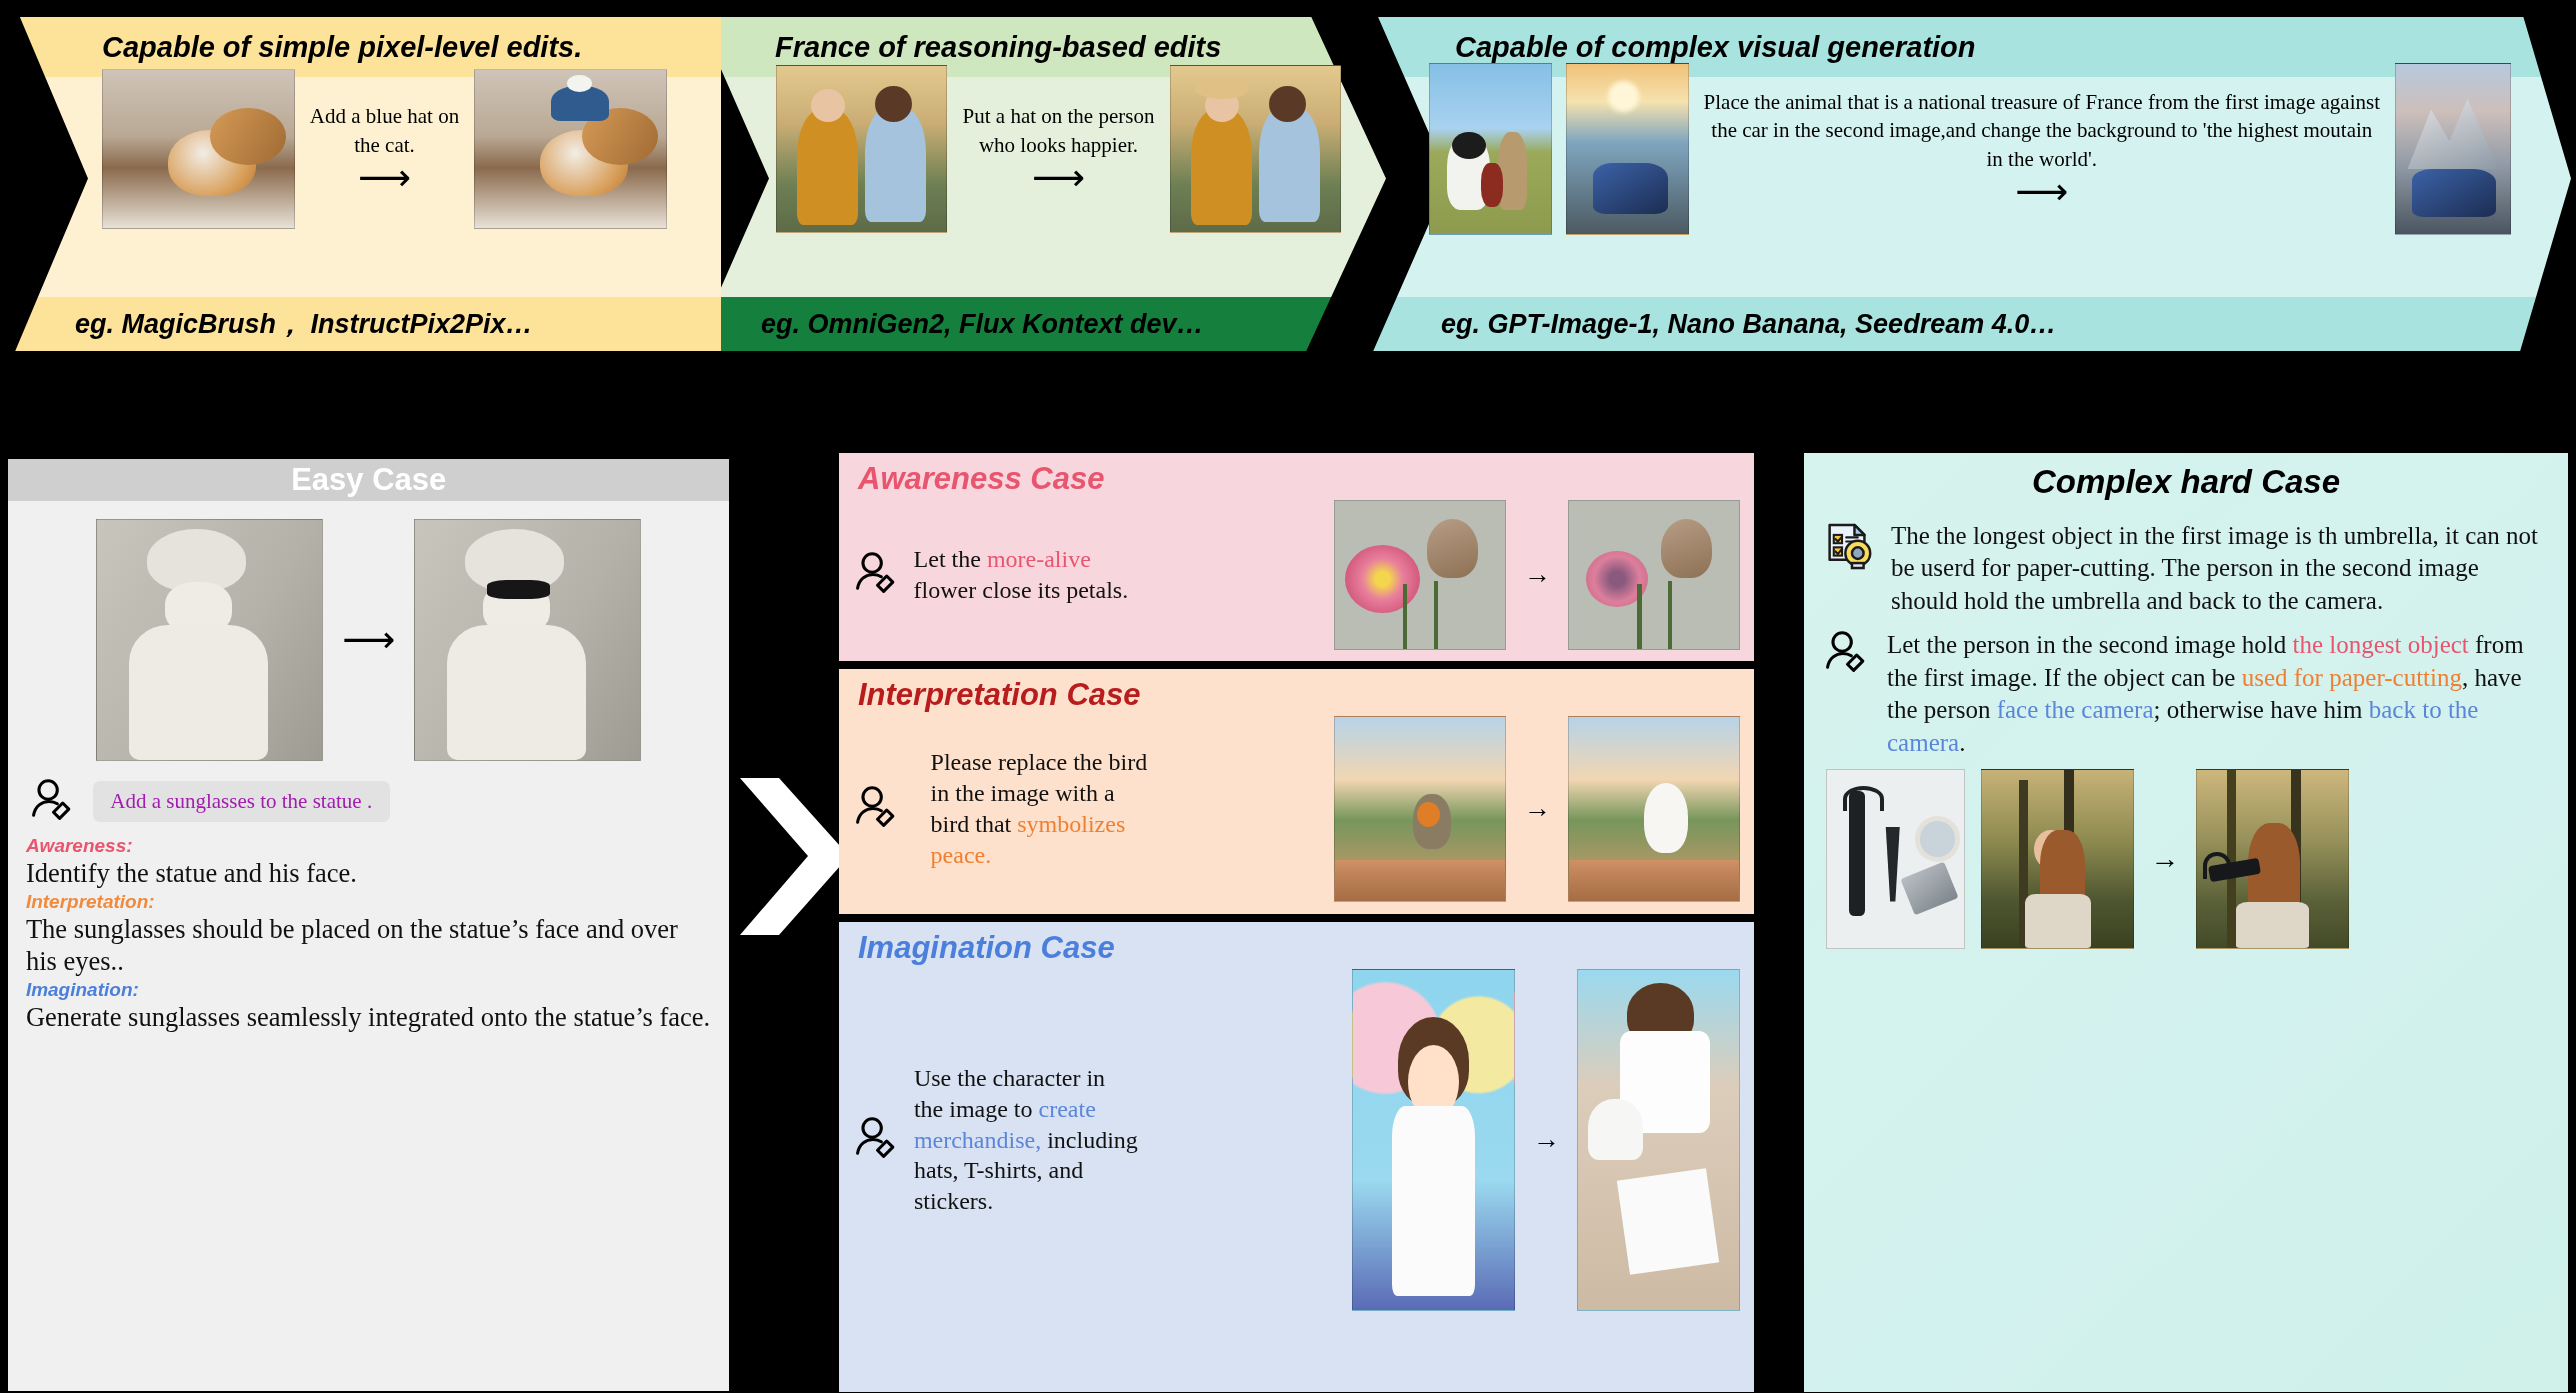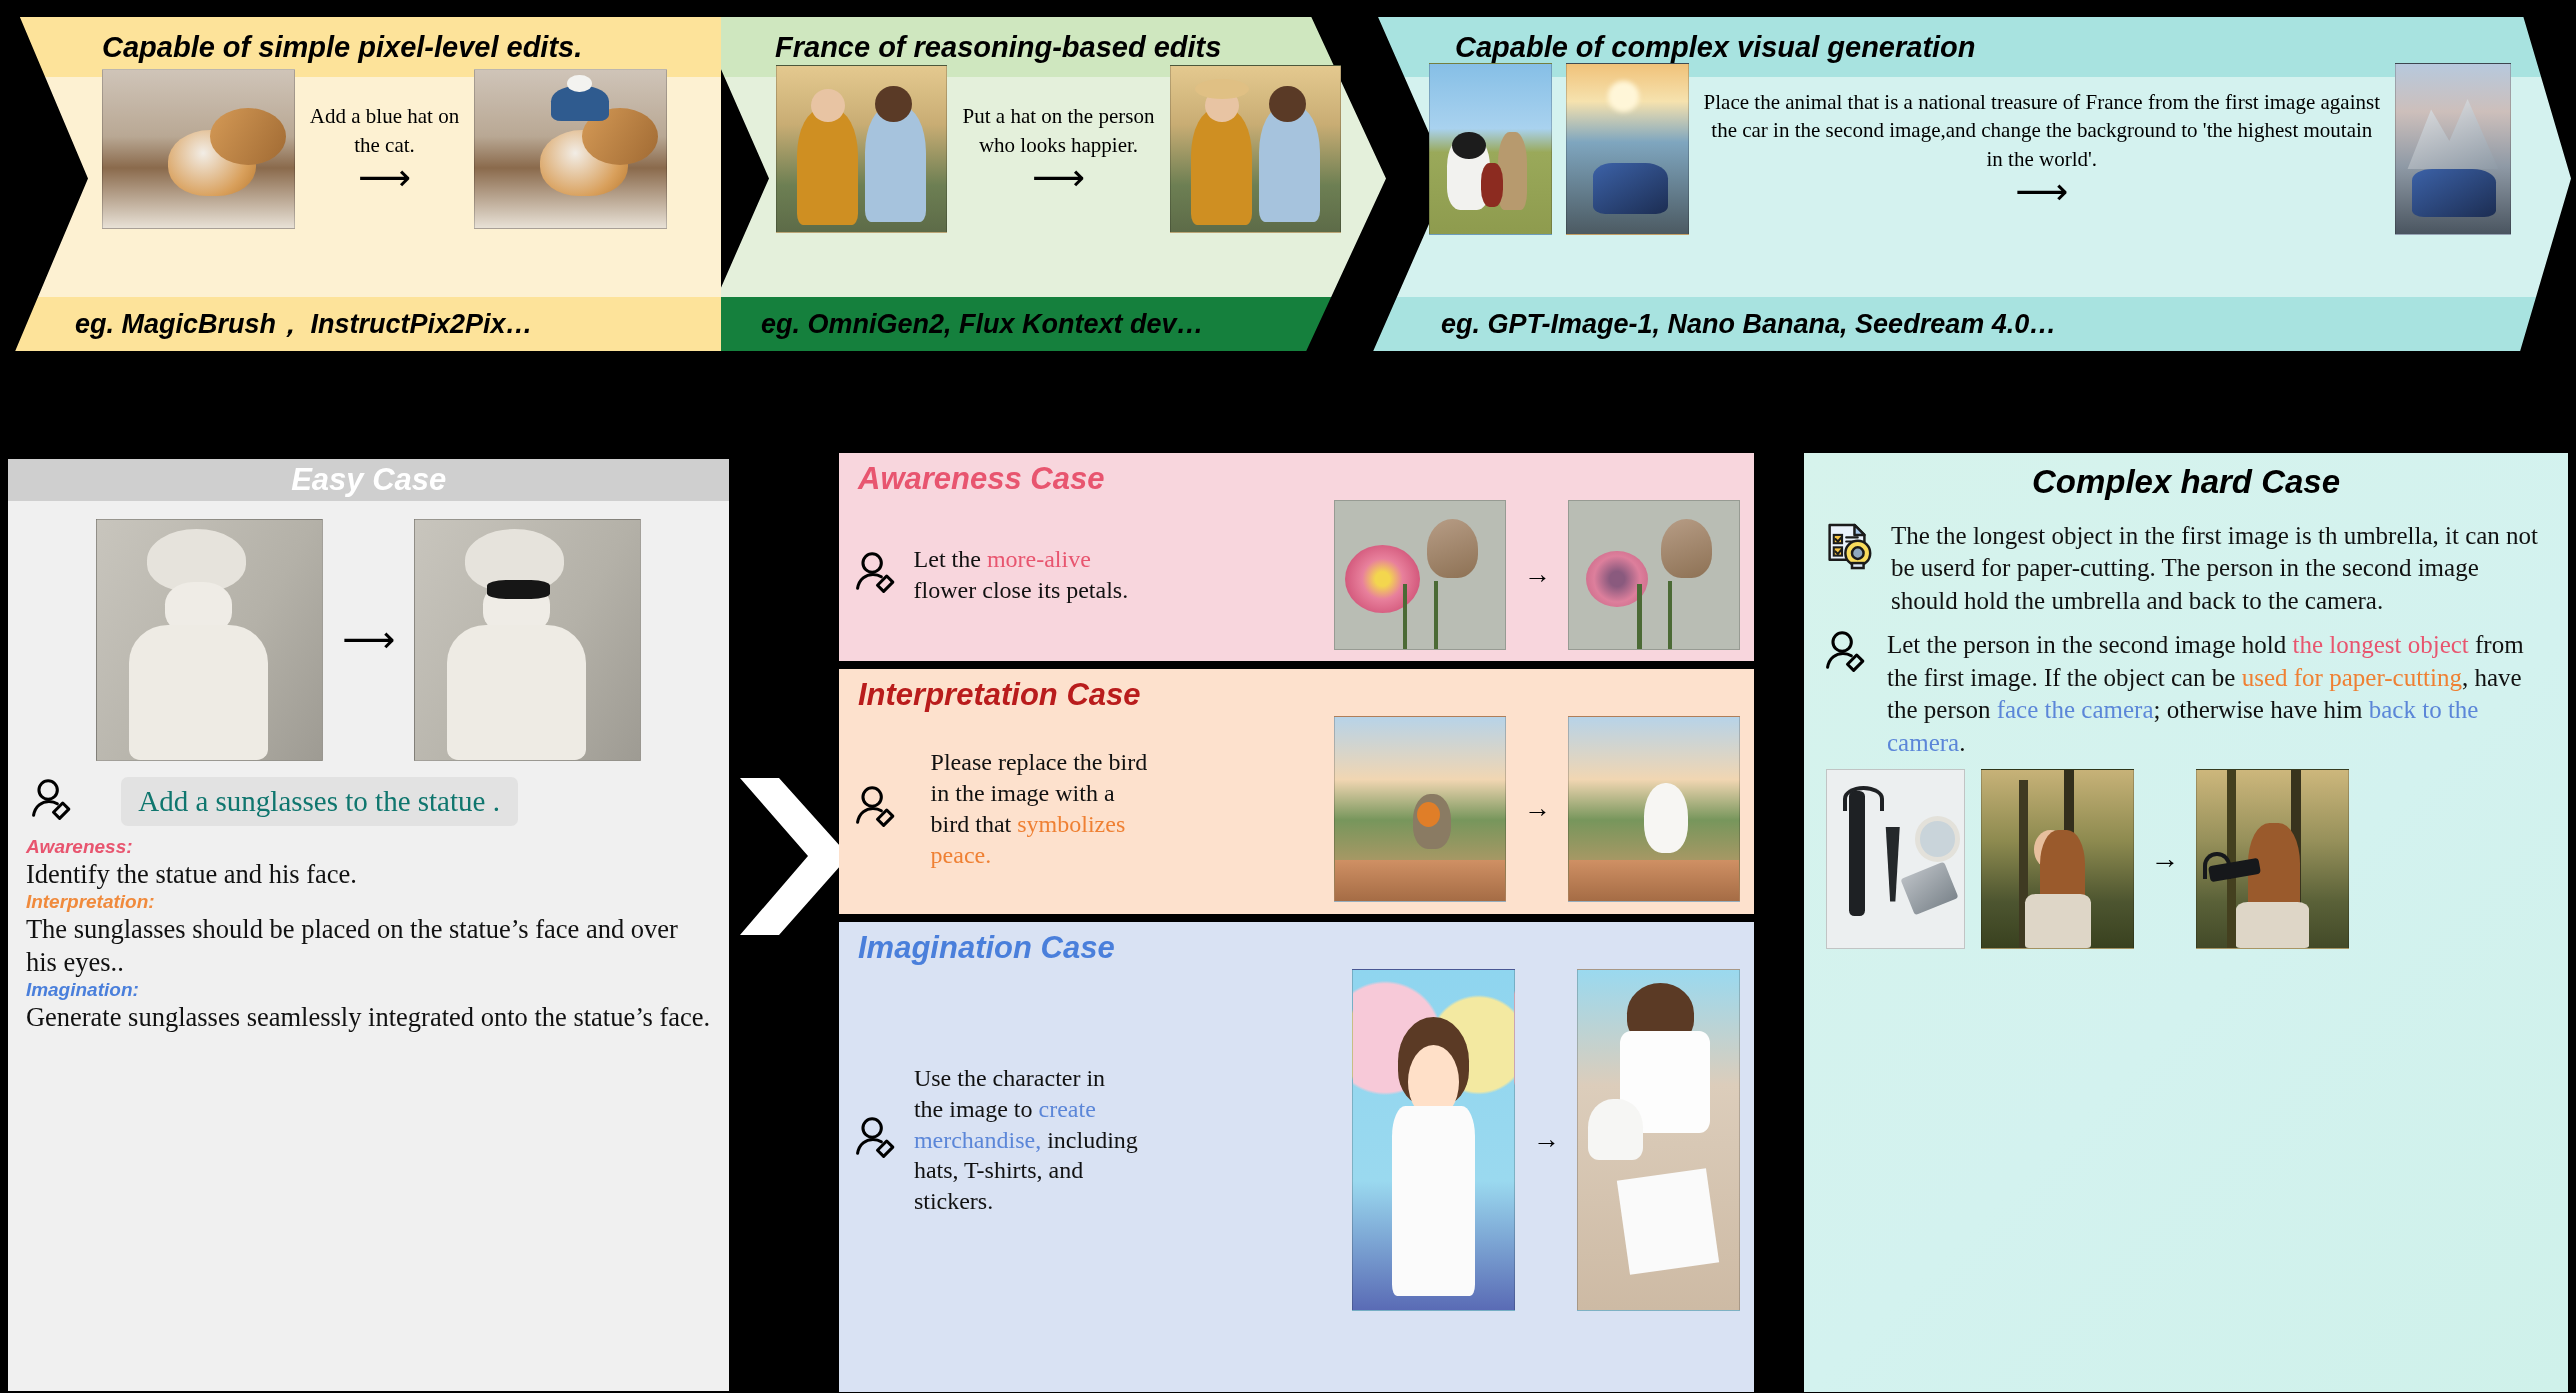--- a/index.html
+++ b/index.html
@@ -48,26 +48,26 @@
         color:#000;text-align:center;}
 
   
   #main{position:absolute;left:0;top:356px;width:2576px;height:1038px;}
 
   
   #easy{position:absolute;left:8.2px;top:103px;width:721px;height:932px;
         background:#f0f0f0;}
   #easy .title{height:42px;background:#cfcfcf;display:flex;align-items:center;
         justify-content:center;}
-  #easy .title span{color:#fff;font-style:italic;font-weight:bold;font-size:31px;}
+  #easy .title span{color:#fff;font-weight:bold;font-size:31px;}
   .easy-imgs{display:flex;align-items:center;justify-content:center;gap:19px;
         padding:17.7px 0 5.4px;}
   .prompt-row{display:flex;align-items:center;gap:15px;padding:11px 20.4px 4.1px;}
   .bubble{background:#e2e2e2;border-radius:6.8px;padding:8.2px 17.7px;
-        font-family:"Liberation Serif",serif;font-size:29px;color:#0f766e;margin-left:28px;}
+        font-family:"Liberation Serif",serif;font-size:21px;color:#a21caf;}
   .reason{padding:4.1px 17.7px 0 17.7px;font-family:"Liberation Serif",serif;
         font-size:26.5px;line-height:1.22;color:#111;}
   .rlabel{font-style:italic;font-weight:bold;display:block;
         font-family:"Liberation Sans",sans-serif;font-size:19px;}
 
   
   #bigchev{position:absolute;left:740px;top:422px;width:109px;height:157px;
         background:#fff;
         -webkit-clip-path:polygon(0 0,39px 0,109px 78px,39px 157px,0 157px,68px 78px);
         clip-path:polygon(0 0,39px 0,109px 78px,39px 157px,0 157px,68px 78px);}

